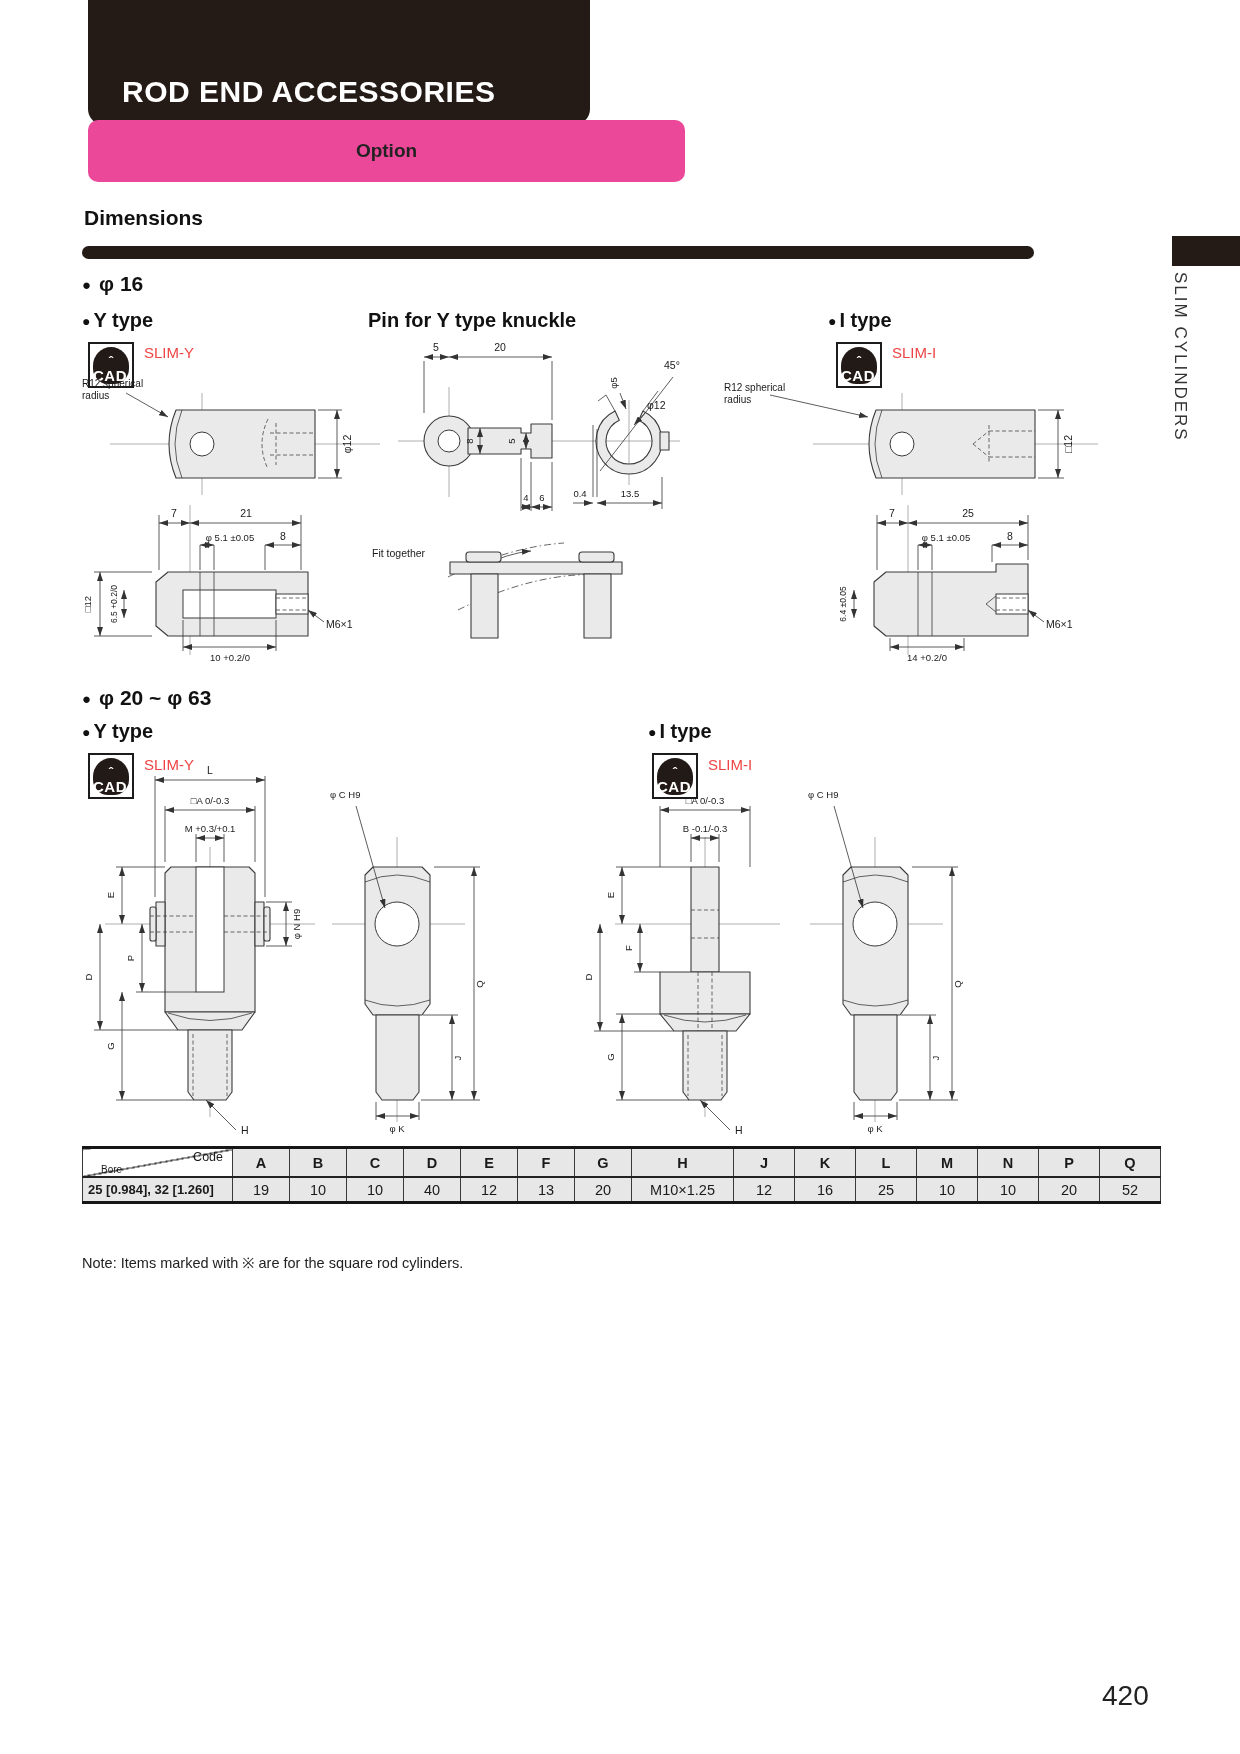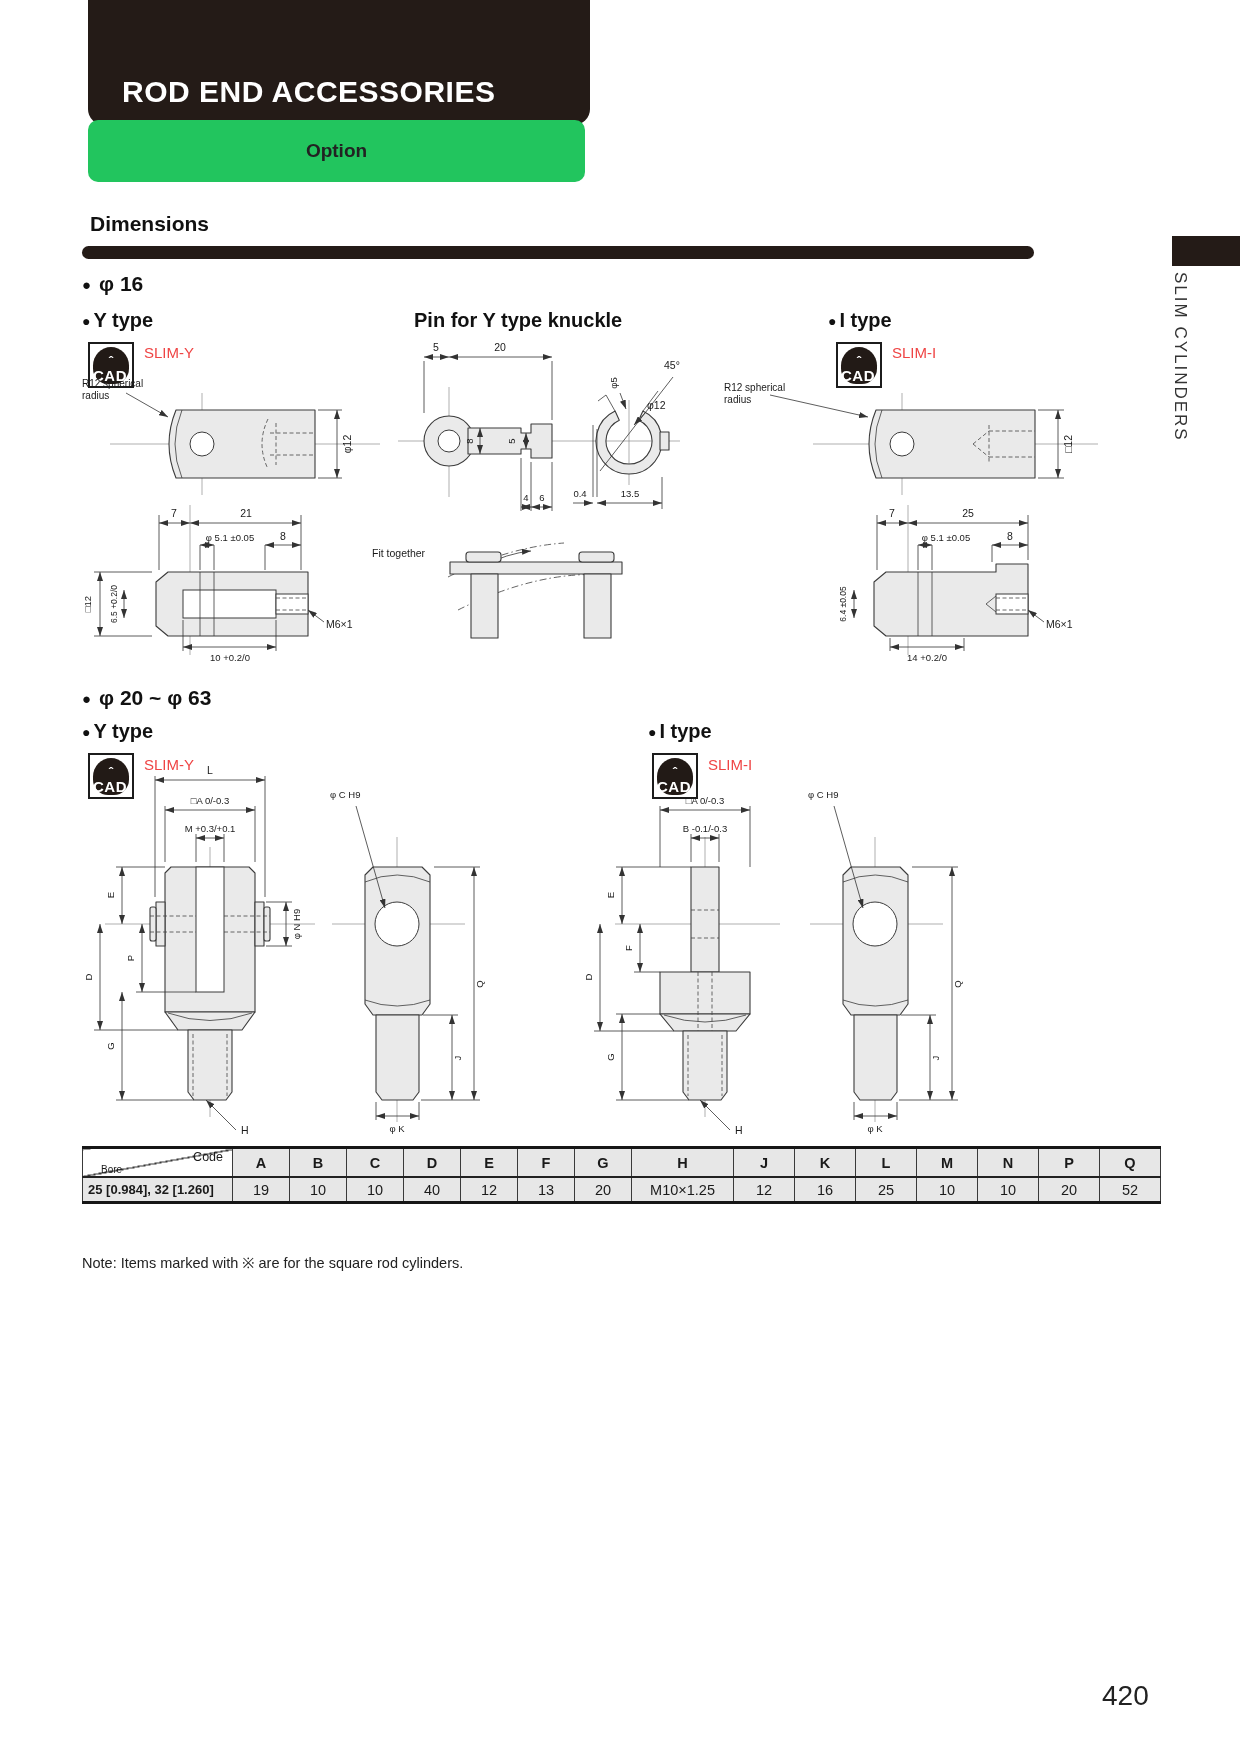--- a/index.html
+++ b/index.html
@@ -4,40 +4,40 @@
 <style>
   html,body { margin:0; padding:0; }
   body { font-family:"Liberation Sans", sans-serif; background:#fff; color:#1a1a1a; }
   .page { position:relative; width:1240px; height:1754px; background:#ffffff; overflow:hidden; }
 
   .banner { position:absolute; left:88px; top:0; width:502px; height:125px;
             background:#241b17; border-radius:0 0 16px 16px;
             display:flex; align-items:flex-end; }
   .banner h1 { margin:0 0 16px 34px; color:#fff; font-size:30px; letter-spacing:.5px; }
 
-  .option-box { position:absolute; left:88px; top:120px; width:497px; height:62px;
-                background:#22c55e; border-radius:10px;
+  .option-box { position:absolute; left:88px; top:120px; width:597px; height:62px;
+                background:#ec4899; border-radius:10px;
                 display:flex; align-items:center; justify-content:center;
                 font-size:19px; font-weight:bold; color:#222; }
 
-  .dim-heading { position:absolute; left:82px; top:204px; margin:8px; font-size:21px; color:#111; }
+  .dim-heading { position:absolute; left:82px; top:204px; margin:2px; font-size:21px; color:#111; }
   .heading-bar { position:absolute; left:82px; top:246px; width:952px; height:13px;
                  background:#241b17; border-radius:7px; }
 
   .side-tab { position:absolute; left:1172px; top:236px; width:68px; height:30px; background:#241b17; }
   .side-label { position:absolute; left:1170px; top:272px; writing-mode:vertical-rl;
                 font-size:17px; letter-spacing:2px; color:#333; }
 
   .sec-heading { position:absolute; display:flex; align-items:center; gap:8px;
                  font-weight:bold; font-size:21px; color:#111; }
   .sec-heading .bullet { font-size:15px; }
   .type-heading { position:absolute; display:flex; align-items:center; gap:3px;
                   font-weight:bold; font-size:20px; color:#111; }
   .type-heading .bullet { font-size:14px; }
-  .pin-title { position:absolute; font-weight:bold; font-size:20px; color:#111;margin-left:46px; }
+  .pin-title { position:absolute; font-weight:bold; font-size:20px; color:#111; }
 
   .cad-badge { position:absolute; width:46px; height:46px; background:#fff;
                border:2px solid #1c1c1c; box-sizing:border-box; }
   .cad-disc { position:absolute; left:3px; right:3px; top:3px; height:37px;
               background:#221a16; border-radius:50% 50% 42% 42%; }
   .cad-caret { position:absolute; top:13px; left:50%; transform:translateX(-50%);
                color:#fff; font-size:13px; font-weight:bold; line-height:10px; }
   .cad-text { position:absolute; left:3px; bottom:2px; color:#fff; font-weight:bold;
               font-size:15px; letter-spacing:.5px; }
   .cad-model { position:absolute; font-size:15px; color:#ef4444; }

